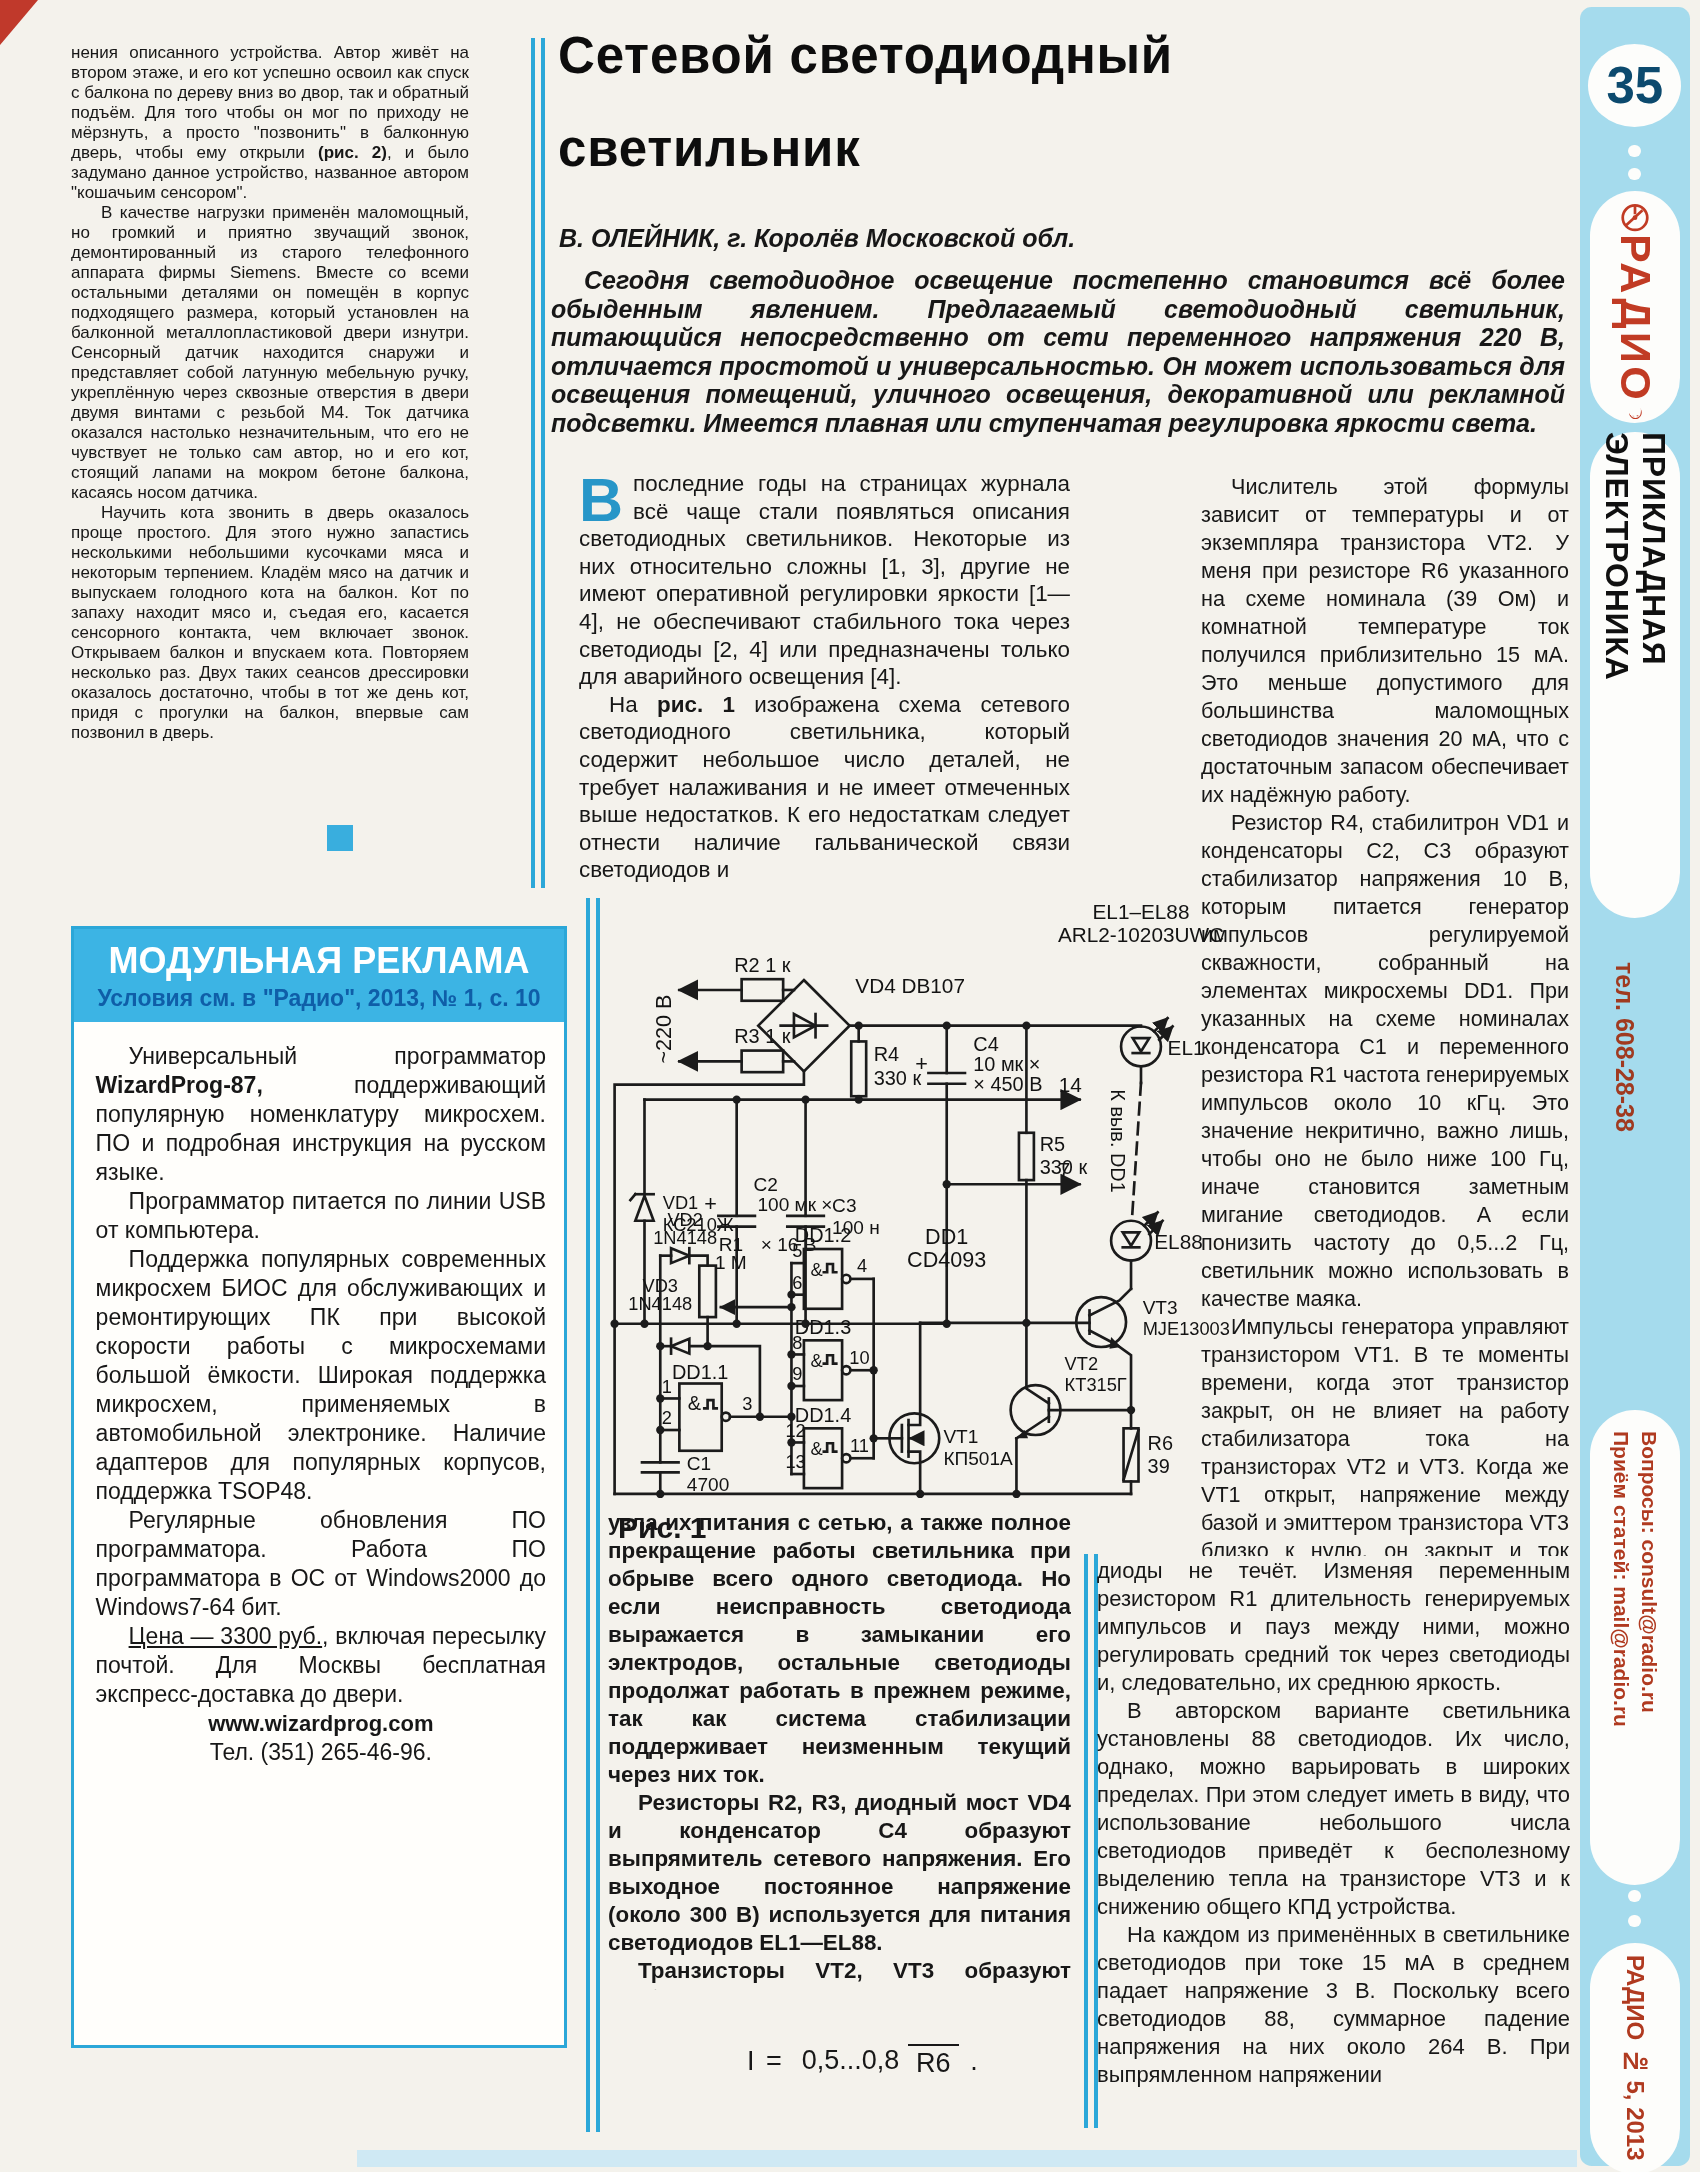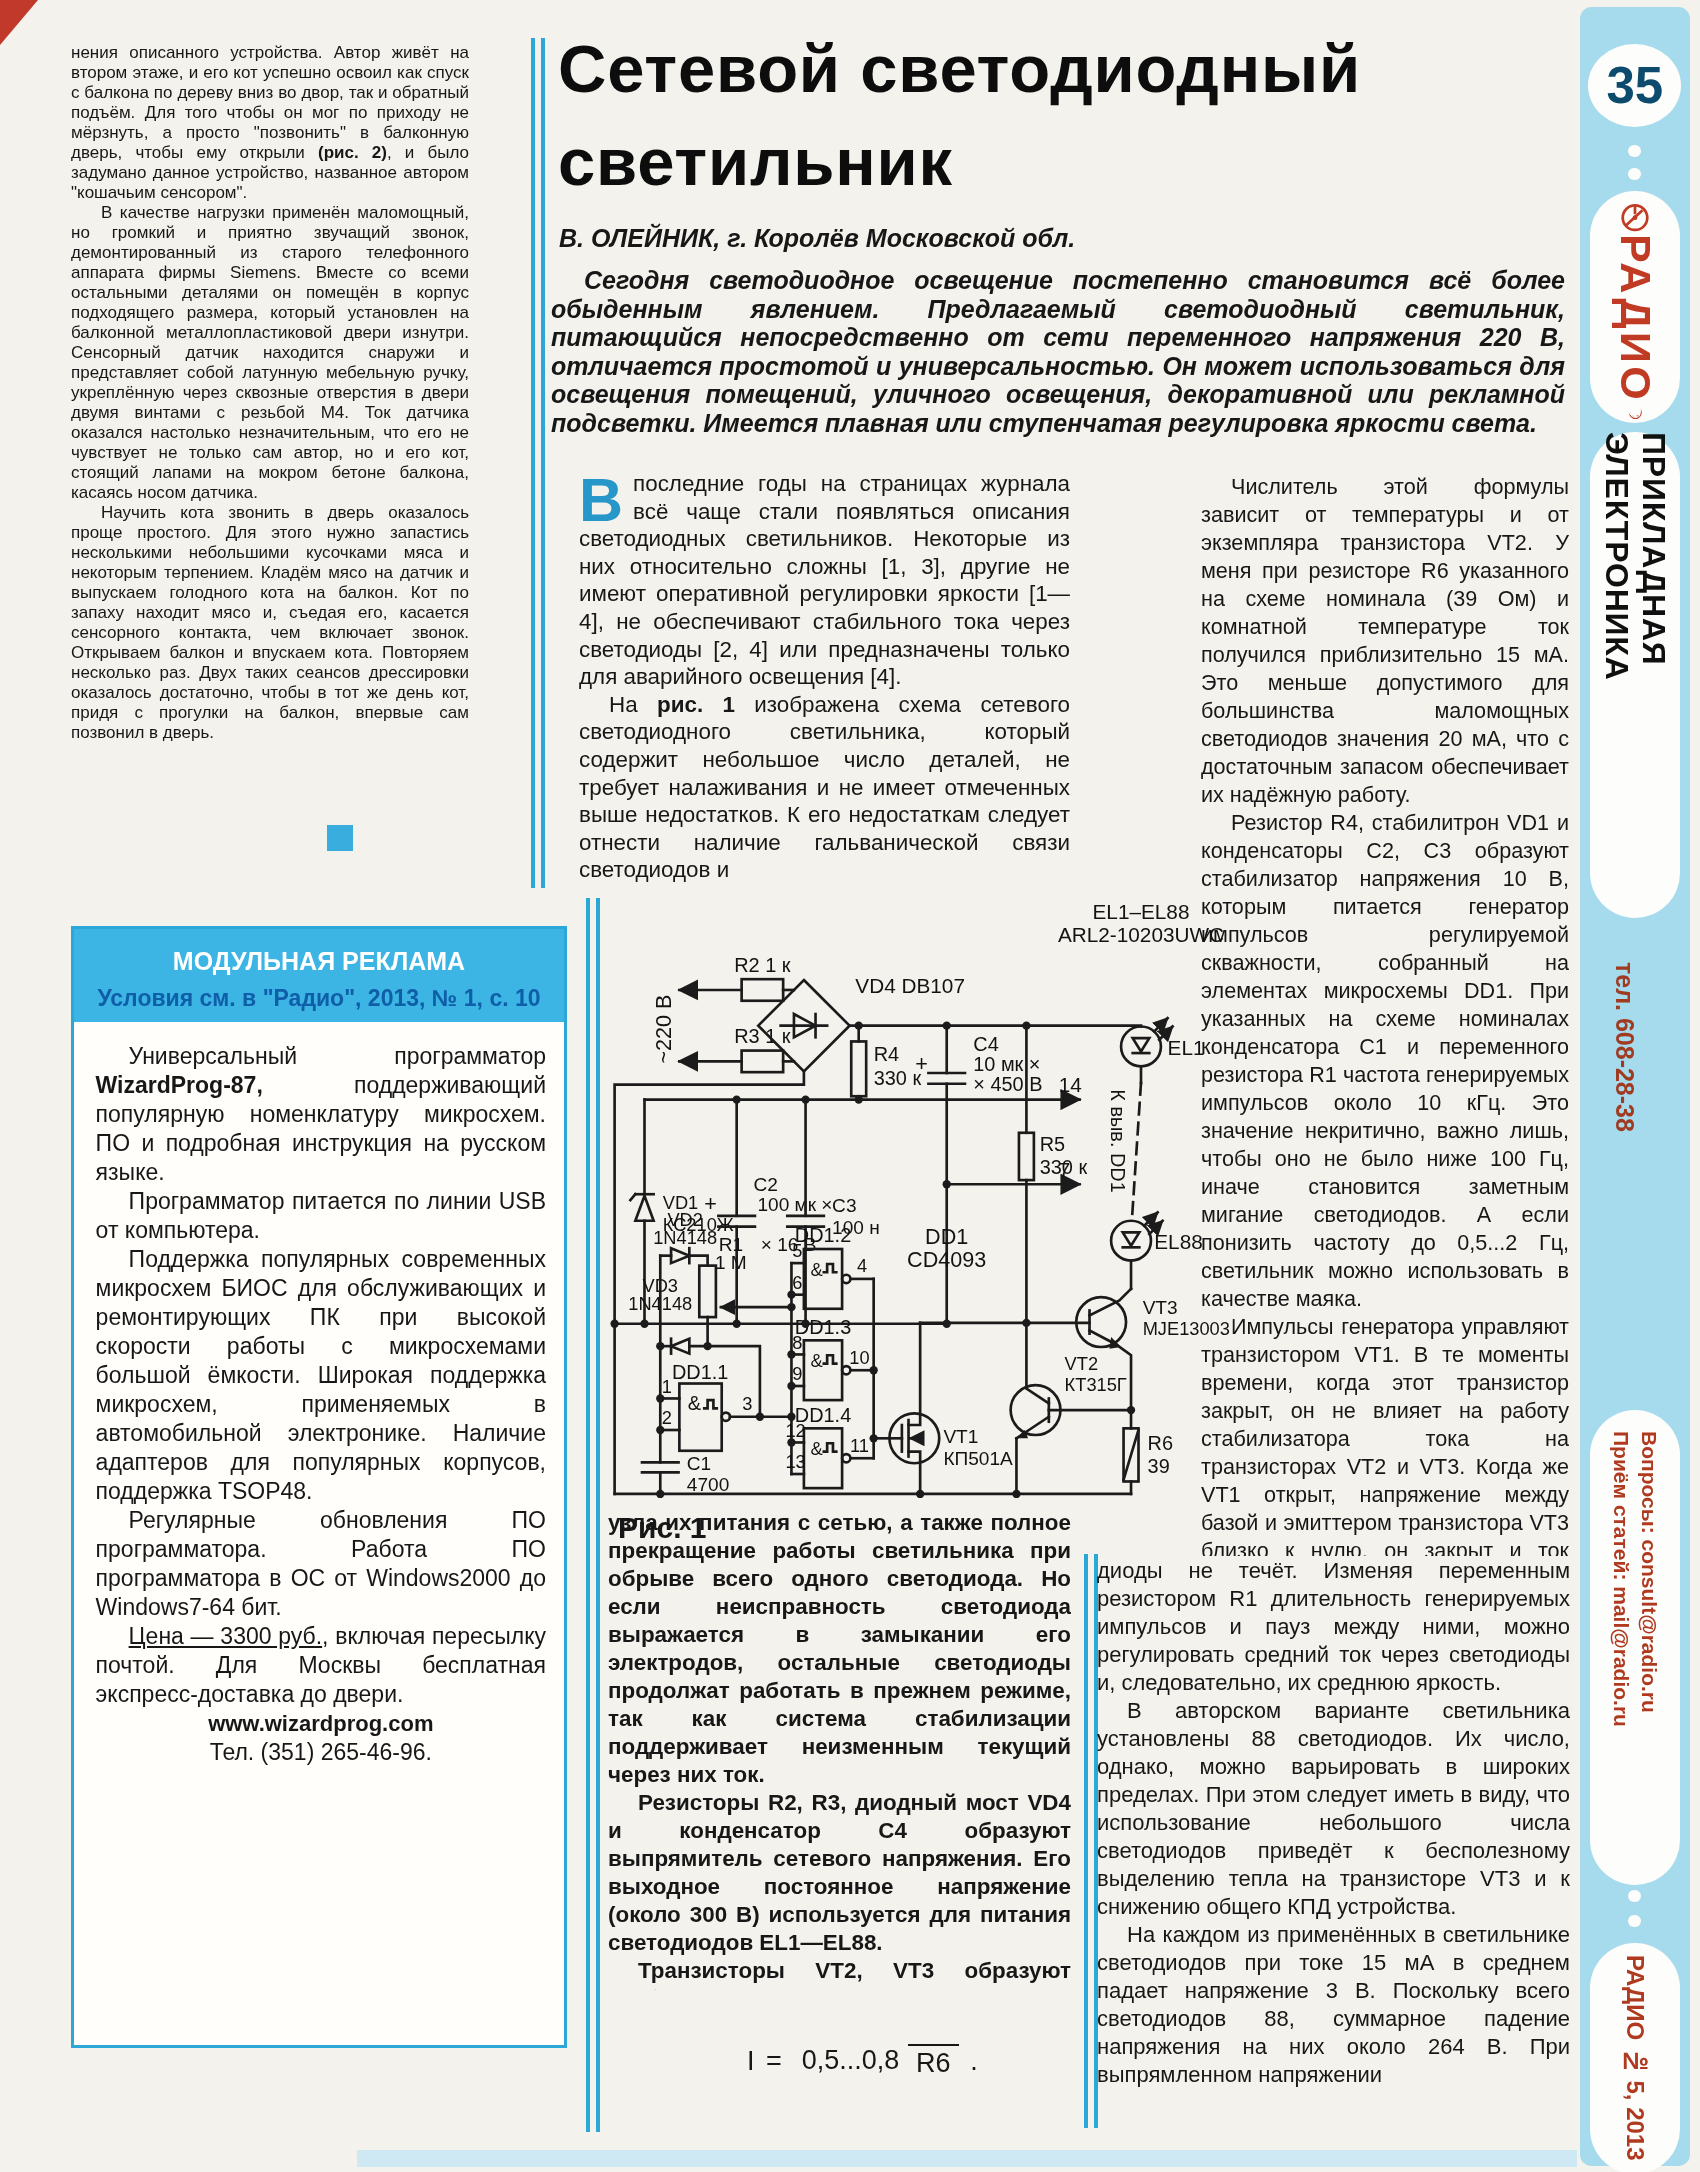--- a/index.html
+++ b/index.html
@@ -14,29 +14,29 @@
   .ind{text-indent:30px;}
   .col-left{left:71px;top:43px;width:398px;font-size:17px;line-height:20px;}
   .end-sq{left:327px;top:825px;width:26px;height:26px;background:#39aede;}
   .divider{width:5.8px;border-left:4.2px solid #2ba7d8;border-right:4.2px solid #2ba7d8;}
   .d1{left:531px;top:38px;height:850px;}
   .d2{left:586px;top:898px;height:1234px;}
   .d3{left:1084px;top:1554px;height:574px;}
   
   .ad{left:71px;top:926px;width:496px;height:1122px;border:3.3px solid #2ba7d8;background:#fffefb;box-sizing:border-box;}
   .ad-head{background:#3cb4e4;padding:13.3px 5px 10px 5px;text-align:center;}
-  .ad-title{color:#ffffff;font-weight:bold;font-size:25px;line-height:38px;}
+  .ad-title{color:#ffffff;font-weight:bold;font-size:36px;line-height:38px;}
   .ad-terms{color:#0f5ea8;font-weight:bold;font-size:23px;line-height:28px;margin-top:3.3px;}
   .ad-body{padding:20px 18px 0 21.6px;font-size:23px;line-height:29px;text-align:justify;}
   .ad-body p{margin:0;text-indent:33px;}
   .ad-site{text-align:center;font-weight:bold;font-size:22px;margin-top:3.3px;text-indent:0 !important;}
   .ad-phone{text-align:center;font-size:23px;text-indent:0 !important;}
   .u{text-decoration:underline;}
   
-  .title{left:558px;top:22px;width:1009px;font-size:67px;line-height:93px;font-weight:bold;color:#0d0d0d;letter-spacing:0.8px;}
+  .title{left:558px;top:9px;width:1009px;font-size:51px;line-height:93px;font-weight:bold;color:#0d0d0d;letter-spacing:0.8px;}
   .author{left:559px;top:224px;width:1004px;font-size:25px;font-weight:bold;font-style:italic;}
   .lead{left:551px;top:266px;width:1014px;font-size:25px;line-height:28.6px;font-weight:bold;font-style:italic;text-align:justify;}
   .lead p{margin:0;text-indent:33px;}
   .colA{left:579px;top:470px;width:491px;height:415px;font-size:22.4px;line-height:27.6px;}
   .dropcap{float:left;font-size:61px;line-height:50px;color:#2796c8;font-weight:bold;padding:5px 10px 0 0;}
   .colB{left:1201px;top:473px;width:368px;height:1083px;font-size:21.6px;line-height:28px;}
   .colA2{left:608px;top:1509px;width:463px;height:481px;font-size:22.4px;line-height:28px;font-weight:bold;}
   .colC{left:1097px;top:1557px;width:473px;height:568px;font-size:22px;line-height:28px;}
   .caption{left:618px;top:1511px;font-size:30px;font-weight:bold;}
   .formula{left:747px;top:2044px;display:flex;align-items:center;gap:11.6px;font-size:27px;}

